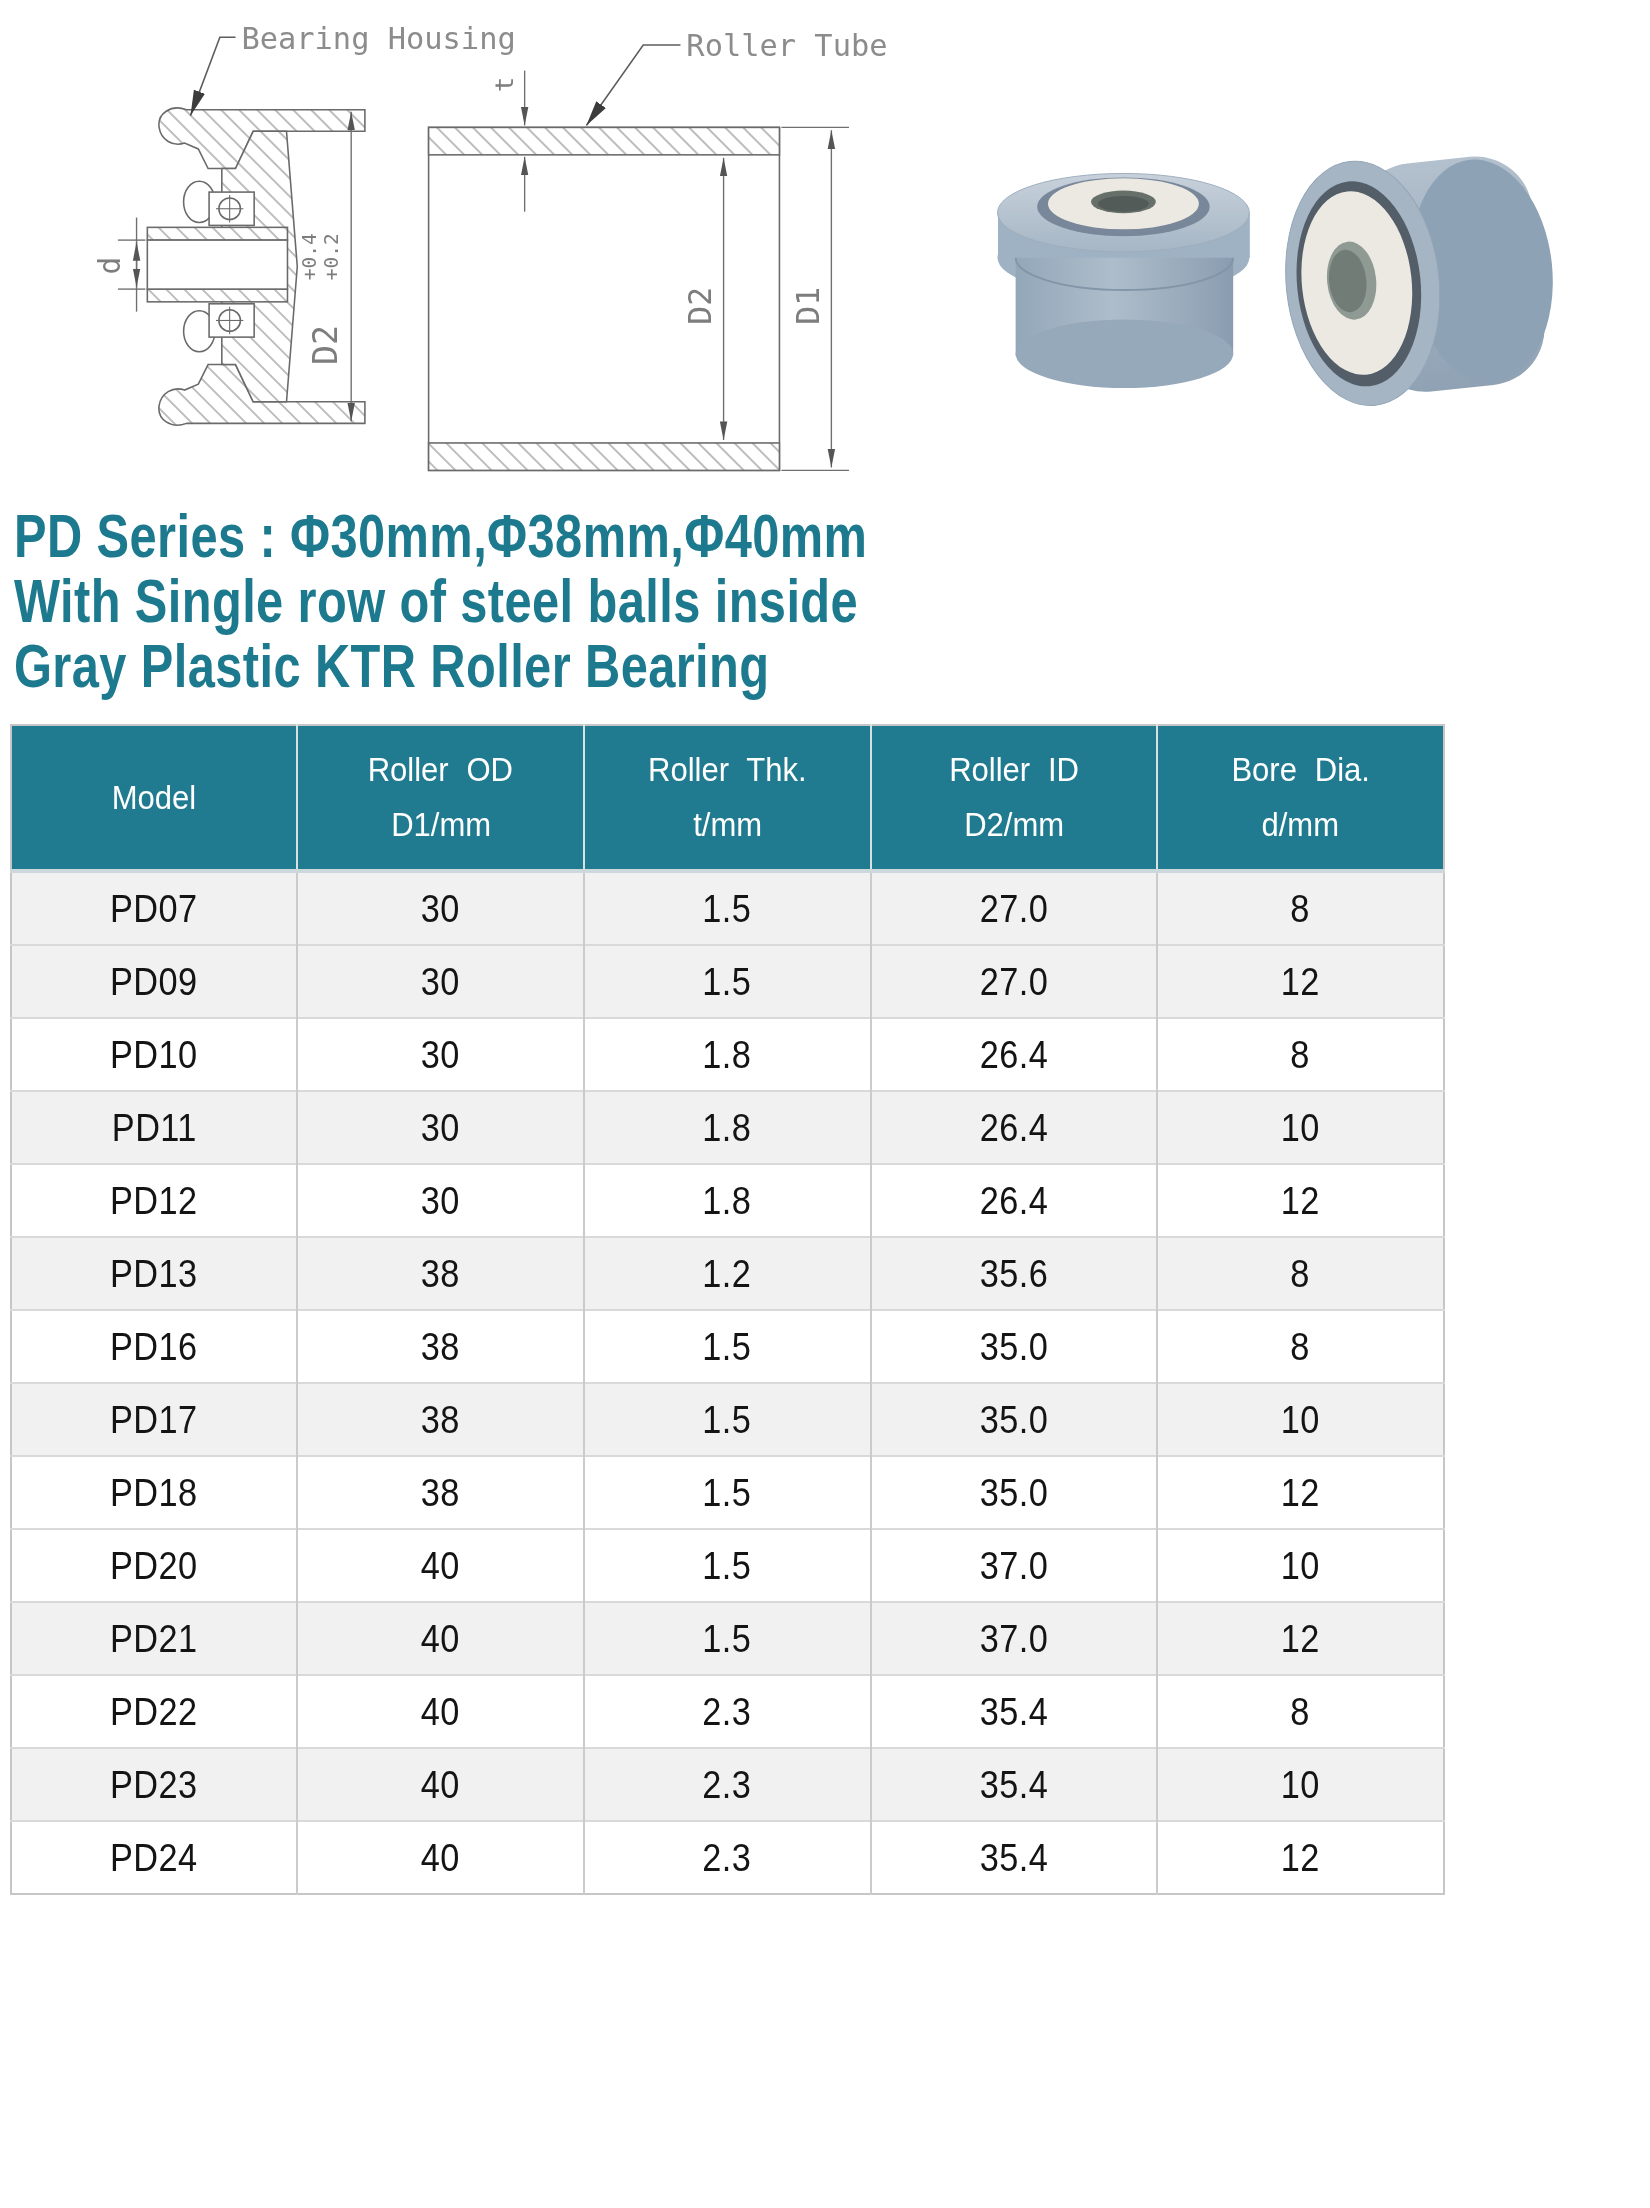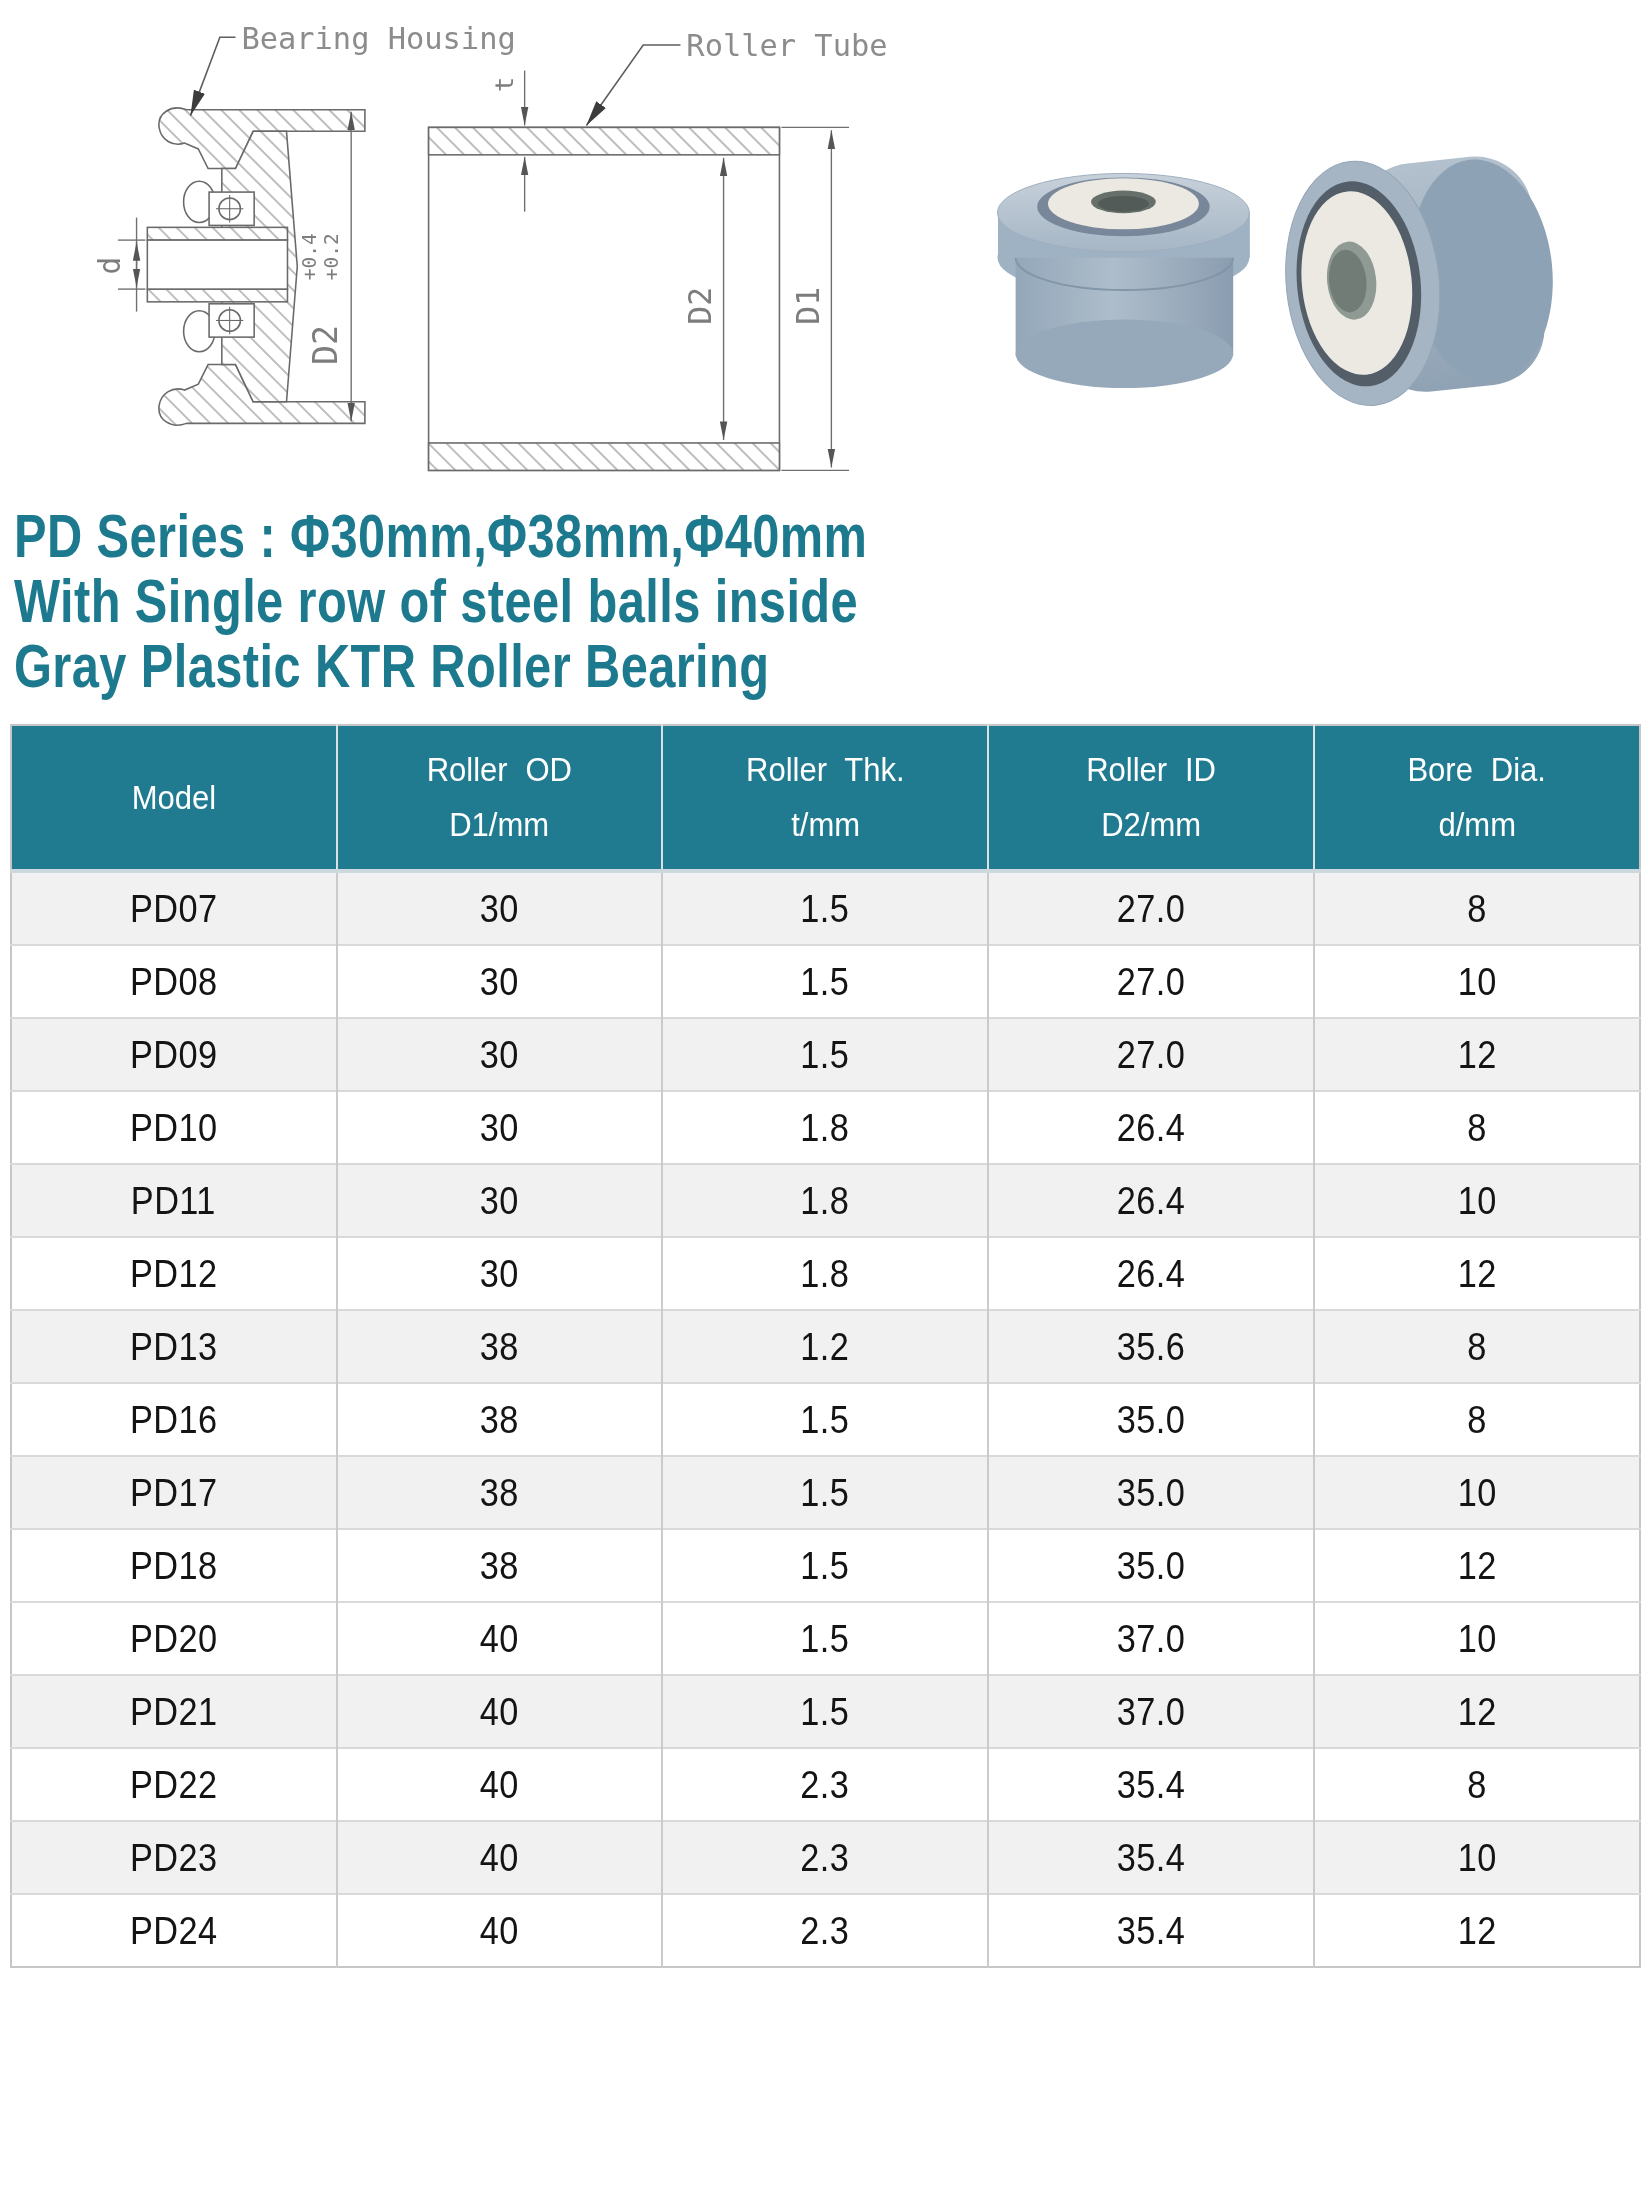--- a/index.html
+++ b/index.html
@@ -10,21 +10,21 @@
   .draw-area{position:relative;width:1651px;height:490px;}
   .draw-area svg{position:absolute;left:0;top:0;}
 
   
   .title-block{margin:13.7px 0 0 13.7px;}
   .title-line{font-size:61px;font-weight:bold;color:#1d7a8e;line-height:65px;white-space:nowrap;}
   .title-line span{display:inline-block;transform:scaleX(0.80);transform-origin:0 50%;letter-spacing:0.5px;}
 
   
   table.spec{
-    width:1631px;margin:25.5px 9.8px 0 9.8px;border-collapse:collapse;table-layout:fixed;
+    width:1435px;margin:25.5px 9.8px 0 9.8px;border-collapse:collapse;table-layout:fixed;
     border:2.9px solid #c6c6c6;
   }
   table.spec col{width:20%;}
   th{
     background:#217b90;height:143px;padding:0;vertical-align:middle;
     border-left:2.9px solid #d9e0e2;border-bottom:4.9px solid #ccd8dc;
   }
   th:first-child{border-left:none;}
   .hwrap{display:flex;flex-direction:column;justify-content:center;align-items:center;gap:17.6px;height:100%;}
   .h1,.h2{color:#ffffff;font-size:33px;font-weight:400;transform:scaleX(0.94);word-spacing:9.8px;white-space:nowrap;}
@@ -220,27 +220,20 @@
     </tr>
   </thead>
   <tbody id="rows">
       <tr class="alt">
         <td><span class="cell-val">PD07</span></td>
         <td><span class="cell-val">30</span></td>
         <td><span class="cell-val">1.5</span></td>
         <td><span class="cell-val">27.0</span></td>
         <td><span class="cell-val">8</span></td>
       </tr>
-      <tr>
-        <td><span class="cell-val">PD08</span></td>
-        <td><span class="cell-val">30</span></td>
-        <td><span class="cell-val">1.5</span></td>
-        <td><span class="cell-val">27.0</span></td>
-        <td><span class="cell-val">10</span></td>
-      </tr>
       <tr class="alt">
         <td><span class="cell-val">PD09</span></td>
         <td><span class="cell-val">30</span></td>
         <td><span class="cell-val">1.5</span></td>
         <td><span class="cell-val">27.0</span></td>
         <td><span class="cell-val">12</span></td>
       </tr>
       <tr>
         <td><span class="cell-val">PD10</span></td>
         <td><span class="cell-val">30</span></td>

